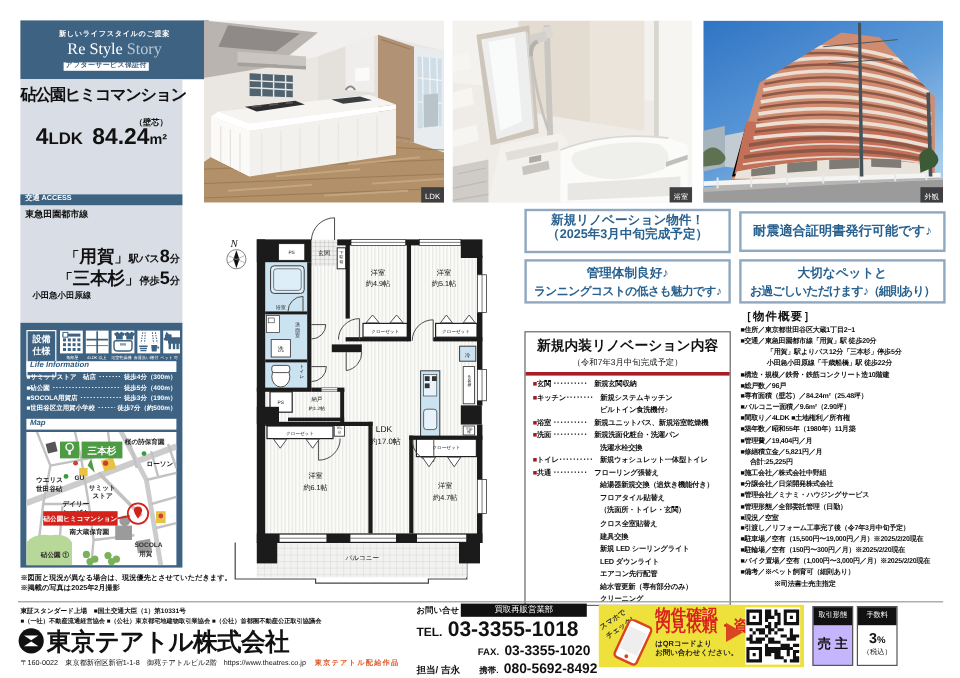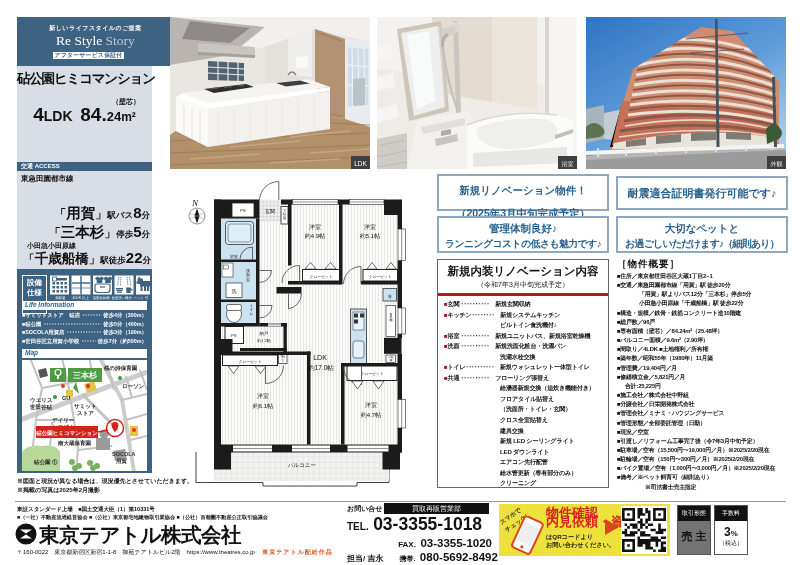--- a/index.html
+++ b/index.html
@@ -21,34 +21,33 @@
 
   <div class="abs" style="left:36px;top:34.5px;width:71px;height:7.5px;background:#fff;color:#3e6282;font-size:5.8px;white-space:nowrap;font-weight:bold;line-height:7.5px;letter-spacing:0.3px;">アフターサービス保証付</div>
 </div>
 
 <div class="abs" style="left:17px;top:66px;width:135px;height:203px;background:#d9dde5;"></div>
 
 <div class="abs" style="left:17px;top:70px;width:135px;text-align:center;font-size:13.5px;font-weight:bold;color:#111;letter-spacing:-1.2px;white-space:nowrap;">砧公園ヒミコマンション</div>
 
 <div class="abs" style="left:112px;top:97px;width:50px;font-size:7px;font-weight:bold;color:#111;">（壁芯）</div>
 
-<div class="abs" style="left:17px;top:104px;width:135px;text-align:center;color:#111;white-space:nowrap;font-weight:bold;"><span style="font-size:19px;">4</span><span style="font-size:14px;">LDK</span><span style="font-size:14px;">&nbsp;&nbsp;</span><span style="font-size:19px;">84.</span><span style="font-size:13px;">24</span><span style="font-size:12px;">m²</span></div>
+<div class="abs" style="left:17px;top:104px;width:135px;text-align:center;color:#111;white-space:nowrap;font-weight:bold;"><span style="font-size:19px;">4</span><span style="font-size:14px;">LDK</span><span style="font-size:14px;">&nbsp;&nbsp;</span><span style="font-size:19px;">84.</span><span style="font-size:19px;">24</span><span style="font-size:12px;">m²</span></div>
 
 <div class="abs db" style="left:17px;top:162px;width:135px;height:9px;color:#fff;font-size:6px;line-height:9px;padding-left:4px;font-weight:bold;">交通 ACCESS</div>
 
 <div class="abs" style="left:21px;top:174px;font-size:7.5px;font-weight:bold;color:#111;">東急田園都市線</div>
 
 
 <div class="abs" style="left:17px;top:204px;width:133px;text-align:right;font-weight:bold;color:#111;font-size:8.5px;white-space:nowrap;"><span style="font-size:12px;">「<span style="font-size:14.5px;">用賀</span>」</span>駅バス<span style="font-size:15px;">8</span>分</div>
 
 <div class="abs" style="left:17px;top:223px;width:133px;text-align:right;font-weight:bold;color:#111;font-size:8.5px;white-space:nowrap;"><span style="font-size:12px;">「<span style="font-size:14.5px;">三本杉</span>」</span>停歩<span style="font-size:15px;">5</span>分</div>
 
 <div class="abs" style="left:27px;top:241px;font-size:7px;font-weight:bold;color:#111;">小田急小田原線</div>
 
-<div class="abs" style="left:17px;top:249px;width:134px;text-align:right;font-weight:bold;color:#111;font-size:8.5px;white-space:nowrap;"><span style="font-size:11.5px;">「<span style="font-size:13.5px;">千歳船橋</span>」</span>駅徒歩<span style="font-size:15px;">22</span>分</div>
 
 <div class="abs db" style="left:17px;top:269px;width:135px;height:204px;"></div>
 
 <div class="abs" style="left:22px;top:275px;width:25px;height:39px;border:1px solid #fff;color:#fff;font-size:7.5px;font-weight:bold;text-align:center;line-height:9.5px;padding-top:2px;">設備<br>仕様</div>
 
 <svg class="abs" style="left:50px;top:275px;" width="100" height="24" viewBox="0 0 100 24">
 
   <g>
         <rect x="0" y="0.5" width="19" height="19" fill="#fff"></rect>
   <rect x="2" y="3" width="15" height="2.5" fill="#3e6282"></rect>
@@ -662,25 +661,25 @@
   <text x="263" y="398" font-size="6" text-anchor="middle">洋室</text>
   <text x="263" y="408" font-size="6" text-anchor="middle">約6.1帖</text>
   <text x="371" y="407" font-size="6" text-anchor="middle">洋室</text>
   <text x="371" y="417" font-size="6" text-anchor="middle">約4.7帖</text>
   <text x="389.8" y="297.5" font-size="4.5" text-anchor="middle">冷</text>
   <text x="391" y="315" font-size="3" text-anchor="middle">食<tspan x="391" dy="3.2">器</tspan><tspan x="391" dy="3.2">棚</tspan></text>
   <text x="390.8" y="358.3" font-size="2.8" text-anchor="middle">可動<tspan x="390.8" dy="2.9">棚</tspan></text>
 </g>
 </svg>
 
-<div class="abs" style="left:437px;top:174px;width:172px;height:37px;border:2px solid #8fa8bf;background:#fff;text-align:center;color:#28618f;font-weight:bold;font-size:10.5px;line-height:23px;padding-top:3px;white-space:nowrap;">新規リノベーション物件！<br>（2025年3月中旬完成予定）</div>
+<div class="abs" style="left:437px;top:174px;width:172px;height:37px;border:2px solid #8fa8bf;background:#fff;text-align:center;color:#28618f;font-weight:bold;font-size:10.5px;line-height:11px;padding-top:3px;white-space:nowrap;">新規リノベーション物件！<br>（2025年3月中旬完成予定）</div>
 
 <div class="abs" style="left:437px;top:216px;width:172px;height:37px;border:2px solid #8fa8bf;background:#fff;text-align:center;color:#28618f;font-weight:bold;font-size:10.5px;line-height:15px;padding-top:3px;white-space:nowrap;">管理体制良好♪<br><span style="font-size:9.8px;letter-spacing:-0.5px;">ランニングコストの低さも魅力です♪</span></div>
 
-<div class="abs" style="left:437px;top:259px;width:172px;height:229px;border:1.5px solid #666;background:#fff;">
+<div class="abs" style="left:437px;top:276px;width:172px;height:229px;border:1.5px solid #666;background:#fff;">
 
   <div style="text-align:center;font-size:11.5px;font-weight:bold;color:#111;margin-top:4px;letter-spacing:0px;">新規内装リノベーション内容</div>
 
   <div style="text-align:center;font-size:7px;color:#111;margin-top:1px;">（令和7年3月中旬完成予定）</div>
 
   <div style="margin:3px 0 0 0;height:3px;background:#a81d26;"></div>
 
   <div style="font-size:6.1px;color:#111;line-height:10.55px;margin:3px 0 0 6px;font-weight:bold;white-space:nowrap;letter-spacing:-0.2px;">
     <div><span style="color:#9c1a28;">■</span>玄関 ･･････････　新規玄関収納</div>
     <div><span style="color:#9c1a28;">■</span>キッチン････････　新規システムキッチン</div>
@@ -782,21 +781,21 @@
 
 <svg class="abs" style="left:604px;top:518px;" width="16" height="18" viewBox="0 0 16 18">
       <path d="M1 1 L15 9 L1 17 Z" fill="#d8451e"></path>
     </svg>
 
 <svg class="abs" style="left:621px;top:506px;" width="46" height="48" viewBox="0 0 46 48">
   <rect width="46" height="48" fill="#fff"></rect>
   <path fill="#111" d="M1.0 2.0h2.59v2.59h-2.59zM1.0 4.6h2.59v2.59h-2.59zM1.0 7.2h2.59v2.59h-2.59zM1.0 9.8h2.59v2.59h-2.59zM1.0 12.4h2.59v2.59h-2.59zM1.0 25.3h2.59v2.59h-2.59zM1.0 33.1h2.59v2.59h-2.59zM1.0 35.6h2.59v2.59h-2.59zM1.0 38.2h2.59v2.59h-2.59zM1.0 40.8h2.59v2.59h-2.59zM1.0 43.4h2.59v2.59h-2.59zM3.6 2.0h2.59v2.59h-2.59zM3.6 12.4h2.59v2.59h-2.59zM3.6 17.5h2.59v2.59h-2.59zM3.6 22.7h2.59v2.59h-2.59zM3.6 25.3h2.59v2.59h-2.59zM3.6 27.9h2.59v2.59h-2.59zM3.6 33.1h2.59v2.59h-2.59zM3.6 43.4h2.59v2.59h-2.59zM6.2 2.0h2.59v2.59h-2.59zM6.2 7.2h2.59v2.59h-2.59zM6.2 12.4h2.59v2.59h-2.59zM6.2 20.1h2.59v2.59h-2.59zM6.2 27.9h2.59v2.59h-2.59zM6.2 33.1h2.59v2.59h-2.59zM6.2 38.2h2.59v2.59h-2.59zM6.2 43.4h2.59v2.59h-2.59zM8.8 2.0h2.59v2.59h-2.59zM8.8 12.4h2.59v2.59h-2.59zM8.8 17.5h2.59v2.59h-2.59zM8.8 25.3h2.59v2.59h-2.59zM8.8 27.9h2.59v2.59h-2.59zM8.8 33.1h2.59v2.59h-2.59zM8.8 43.4h2.59v2.59h-2.59zM11.4 2.0h2.59v2.59h-2.59zM11.4 4.6h2.59v2.59h-2.59zM11.4 7.2h2.59v2.59h-2.59zM11.4 9.8h2.59v2.59h-2.59zM11.4 12.4h2.59v2.59h-2.59zM11.4 17.5h2.59v2.59h-2.59zM11.4 20.1h2.59v2.59h-2.59zM11.4 25.3h2.59v2.59h-2.59zM11.4 27.9h2.59v2.59h-2.59zM11.4 33.1h2.59v2.59h-2.59zM11.4 35.6h2.59v2.59h-2.59zM11.4 38.2h2.59v2.59h-2.59zM11.4 40.8h2.59v2.59h-2.59zM11.4 43.4h2.59v2.59h-2.59zM13.9 17.5h2.59v2.59h-2.59zM13.9 20.1h2.59v2.59h-2.59zM13.9 25.3h2.59v2.59h-2.59zM16.5 2.0h2.59v2.59h-2.59zM16.5 4.6h2.59v2.59h-2.59zM16.5 7.2h2.59v2.59h-2.59zM16.5 9.8h2.59v2.59h-2.59zM16.5 14.9h2.59v2.59h-2.59zM16.5 22.7h2.59v2.59h-2.59zM16.5 30.5h2.59v2.59h-2.59zM16.5 33.1h2.59v2.59h-2.59zM16.5 35.6h2.59v2.59h-2.59zM16.5 38.2h2.59v2.59h-2.59zM19.1 2.0h2.59v2.59h-2.59zM19.1 4.6h2.59v2.59h-2.59zM19.1 7.2h2.59v2.59h-2.59zM19.1 12.4h2.59v2.59h-2.59zM19.1 14.9h2.59v2.59h-2.59zM19.1 17.5h2.59v2.59h-2.59zM19.1 20.1h2.59v2.59h-2.59zM19.1 25.3h2.59v2.59h-2.59zM19.1 27.9h2.59v2.59h-2.59zM19.1 33.1h2.59v2.59h-2.59zM19.1 35.6h2.59v2.59h-2.59zM19.1 38.2h2.59v2.59h-2.59zM21.7 7.2h2.59v2.59h-2.59zM21.7 17.5h2.59v2.59h-2.59zM21.7 25.3h2.59v2.59h-2.59zM21.7 27.9h2.59v2.59h-2.59zM21.7 33.1h2.59v2.59h-2.59zM21.7 35.6h2.59v2.59h-2.59zM24.3 2.0h2.59v2.59h-2.59zM24.3 4.6h2.59v2.59h-2.59zM24.3 12.4h2.59v2.59h-2.59zM24.3 14.9h2.59v2.59h-2.59zM24.3 20.1h2.59v2.59h-2.59zM24.3 27.9h2.59v2.59h-2.59zM24.3 33.1h2.59v2.59h-2.59zM24.3 35.6h2.59v2.59h-2.59zM24.3 38.2h2.59v2.59h-2.59zM24.3 40.8h2.59v2.59h-2.59zM26.9 4.6h2.59v2.59h-2.59zM26.9 7.2h2.59v2.59h-2.59zM26.9 9.8h2.59v2.59h-2.59zM26.9 12.4h2.59v2.59h-2.59zM26.9 17.5h2.59v2.59h-2.59zM26.9 27.9h2.59v2.59h-2.59zM26.9 33.1h2.59v2.59h-2.59zM26.9 35.6h2.59v2.59h-2.59zM26.9 38.2h2.59v2.59h-2.59zM26.9 40.8h2.59v2.59h-2.59zM29.5 17.5h2.59v2.59h-2.59zM29.5 22.7h2.59v2.59h-2.59zM29.5 30.5h2.59v2.59h-2.59zM29.5 33.1h2.59v2.59h-2.59zM29.5 40.8h2.59v2.59h-2.59zM32.1 2.0h2.59v2.59h-2.59zM32.1 4.6h2.59v2.59h-2.59zM32.1 7.2h2.59v2.59h-2.59zM32.1 9.8h2.59v2.59h-2.59zM32.1 12.4h2.59v2.59h-2.59zM32.1 22.7h2.59v2.59h-2.59zM32.1 30.5h2.59v2.59h-2.59zM32.1 33.1h2.59v2.59h-2.59zM32.1 43.4h2.59v2.59h-2.59zM34.6 2.0h2.59v2.59h-2.59zM34.6 12.4h2.59v2.59h-2.59zM34.6 25.3h2.59v2.59h-2.59zM34.6 30.5h2.59v2.59h-2.59zM34.6 33.1h2.59v2.59h-2.59zM34.6 35.6h2.59v2.59h-2.59zM34.6 38.2h2.59v2.59h-2.59zM37.2 2.0h2.59v2.59h-2.59zM37.2 7.2h2.59v2.59h-2.59zM37.2 12.4h2.59v2.59h-2.59zM37.2 17.5h2.59v2.59h-2.59zM37.2 20.1h2.59v2.59h-2.59zM37.2 22.7h2.59v2.59h-2.59zM37.2 25.3h2.59v2.59h-2.59zM37.2 33.1h2.59v2.59h-2.59zM37.2 43.4h2.59v2.59h-2.59zM39.8 2.0h2.59v2.59h-2.59zM39.8 12.4h2.59v2.59h-2.59zM39.8 22.7h2.59v2.59h-2.59zM39.8 25.3h2.59v2.59h-2.59zM39.8 30.5h2.59v2.59h-2.59zM39.8 35.6h2.59v2.59h-2.59zM39.8 38.2h2.59v2.59h-2.59zM39.8 40.8h2.59v2.59h-2.59zM39.8 43.4h2.59v2.59h-2.59zM42.4 2.0h2.59v2.59h-2.59zM42.4 4.6h2.59v2.59h-2.59zM42.4 7.2h2.59v2.59h-2.59zM42.4 9.8h2.59v2.59h-2.59zM42.4 12.4h2.59v2.59h-2.59zM42.4 22.7h2.59v2.59h-2.59zM42.4 30.5h2.59v2.59h-2.59zM42.4 35.6h2.59v2.59h-2.59zM42.4 40.8h2.59v2.59h-2.59zM42.4 43.4h2.59v2.59h-2.59z"></path>
 </svg>
 
-<div class="abs" style="left:677px;top:505px;width:34px;height:50px;border:1px solid #555;background:#737373;">
+<div class="abs" style="left:677px;top:505px;width:34px;height:50px;border:1px solid #555;background:#c4b5fd;">
   <div style="background:#111;color:#fff;font-size:6px;text-align:center;height:15px;line-height:15px;">取引形態</div>
   <div style="text-align:center;font-size:11px;font-weight:bold;color:#111;margin-top:8px;">売 主</div>
 </div>
 
 <div class="abs" style="left:714px;top:505px;width:34px;height:50px;border:1px solid #555;background:#fff;">
   <div style="background:#111;color:#fff;font-size:6px;text-align:center;height:15px;line-height:15px;">手数料</div>
   <div style="text-align:center;font-size:12px;font-weight:bold;color:#111;margin-top:4px;">3<span style="font-size:8px;">%</span></div>
   <div style="text-align:center;font-size:6px;color:#111;">（税込）</div>
 </div>
 

